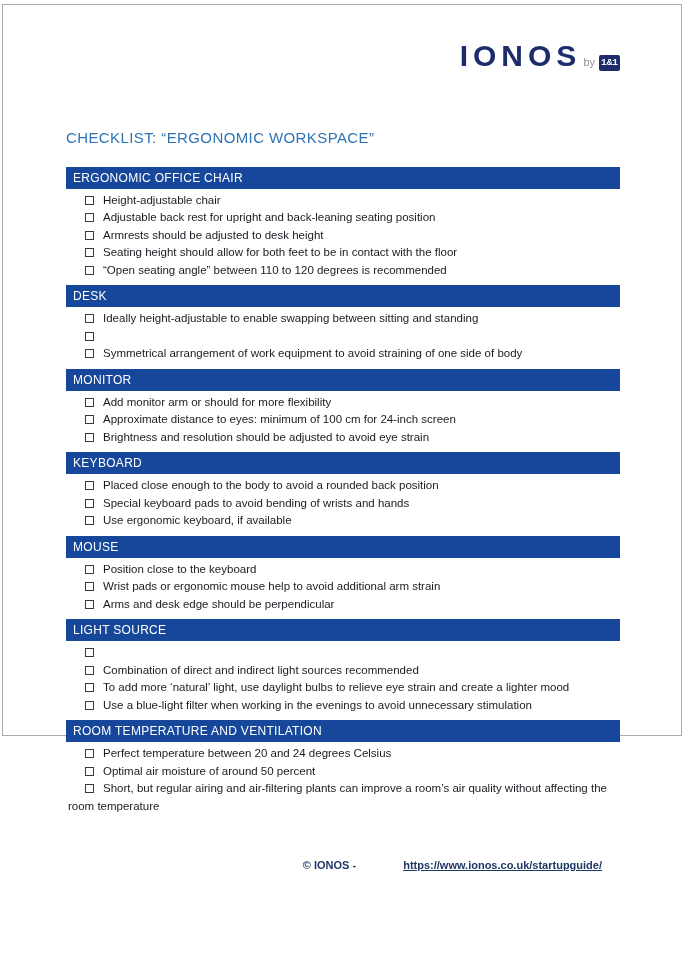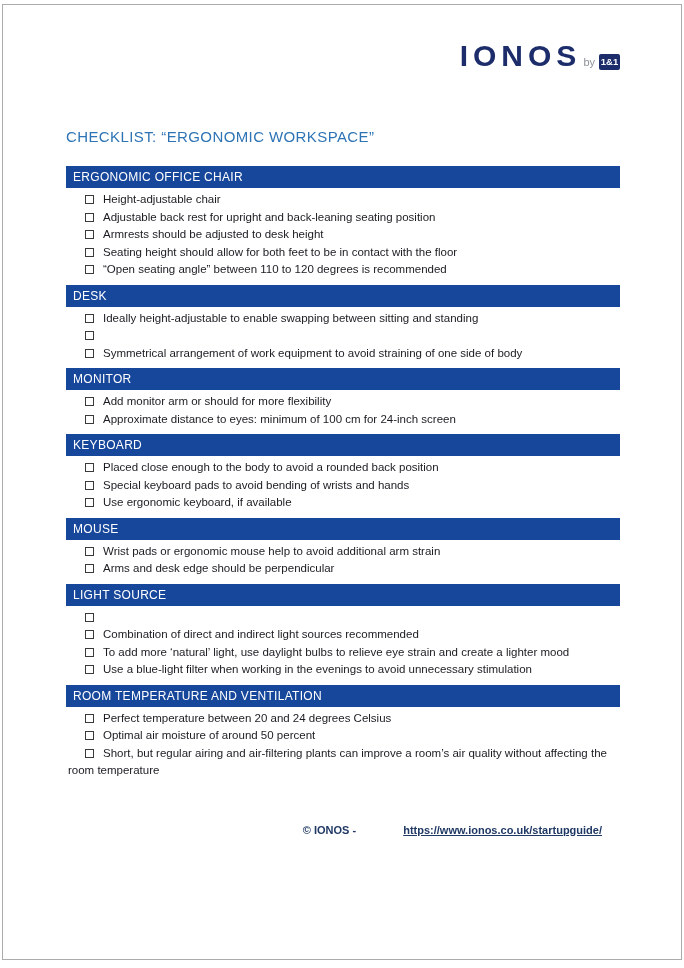--- a/index.html
+++ b/index.html
@@ -4,21 +4,21 @@
 <style>
   * { margin: 0; padding: 0; box-sizing: border-box; }
   html, body { background: #ffffff; }
   body {
     width: 684px; height: 968px;
     font-family: "Liberation Sans", sans-serif;
     overflow: hidden;
   }
   .page {
     margin: 4px 2px 2px 2px;
-    height: 956px;
+    height: 732px;
     border: 1px solid var(--border-gray, #ababab);
     background: #ffffff;
     padding: 36px 61px 16px 63px;
   }
   
   .logo-row { display: flex; justify-content: flex-end; }
   .logo { display: flex; align-items: baseline; }
   .logo .brand {
     font-size: 30px; font-weight: 800;
     letter-spacing: 5px;
@@ -29,20 +29,21 @@
     font-size: 11px; color: var(--by-gray, #8e9199);
     margin: 0 4px 0 2px;
   }
   .logo .badge {
     display: inline-flex; align-items: center; justify-content: center;
     width: 21px; height: 16px;
     background: var(--logo-navy, #1d2d6b);
     color: #ffffff; font-size: 9.5px; font-weight: 700;
     border-radius: 2px;
     transform: translateY(-1px);
+    font-family: Liberation Mono, monospace;
   }
   
   h1.doc-title {
     margin: 57px 0 21px 0;
     font-size: 15px; font-weight: 400;
     letter-spacing: 0.4px;
     color: var(--title-blue, #2e74b5);
   }
   
   .section { margin-bottom: 6px; }
@@ -136,20 +137,21 @@
   <section class="section">
     <div class="bar">
       <span class="bar-label">MONITOR</span>
     </div>
     <div class="items">
 
   <div class="item"><span class="checkbox"></span><span class="item-text">Add monitor arm or should for more flexibility</span></div>
 
   <div class="item"><span class="checkbox"></span><span class="item-text">Approximate distance to eyes: minimum of 100 cm for 24-inch screen</span></div>
 
+  <div class="item"><span class="checkbox"></span><span class="item-text">Brightness and resolution should be adjusted to avoid eye strain</span></div>
 </div>
   </section>
 
   <section class="section">
     <div class="bar">
       <span class="bar-label">KEYBOARD</span>
     </div>
     <div class="items">
   <div class="item"><span class="checkbox"></span><span class="item-text">Placed close enough to the body to avoid a rounded back position</span></div>
 
@@ -157,20 +159,21 @@
 
   <div class="item"><span class="checkbox"></span><span class="item-text">Use ergonomic keyboard, if available</span></div>
 </div>
   </section>
 
   <section class="section">
     <div class="bar">
       <span class="bar-label">MOUSE</span>
     </div>
     <div class="items">
+  <div class="item"><span class="checkbox"></span><span class="item-text">Position close to the keyboard</span></div>
 
   <div class="item"><span class="checkbox"></span><span class="item-text">Wrist pads or ergonomic mouse help to avoid additional arm strain</span></div>
 
   <div class="item"><span class="checkbox"></span><span class="item-text">Arms and desk edge should be perpendicular</span></div>
 </div>
   </section>
 
   <section class="section">
     <div class="bar">
       <span class="bar-label">LIGHT SOURCE</span>

